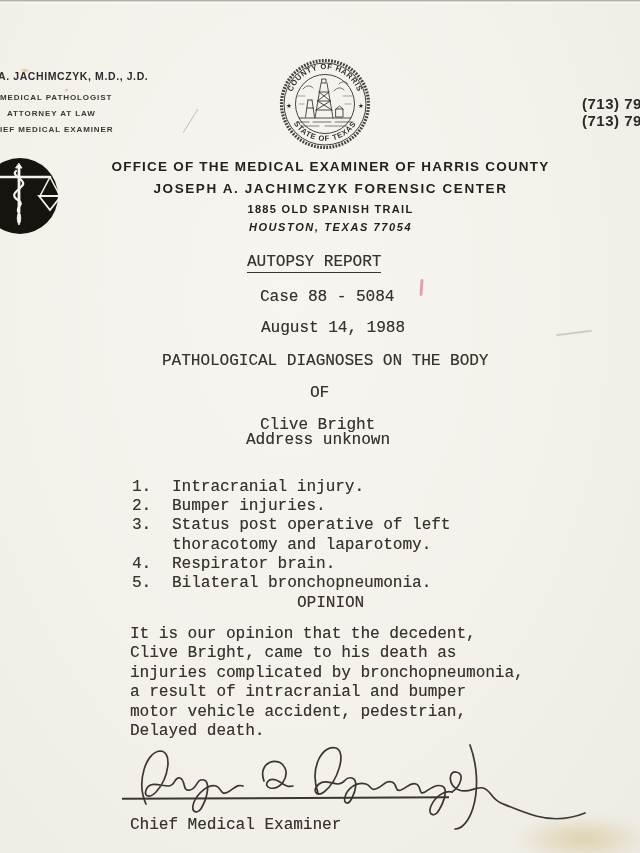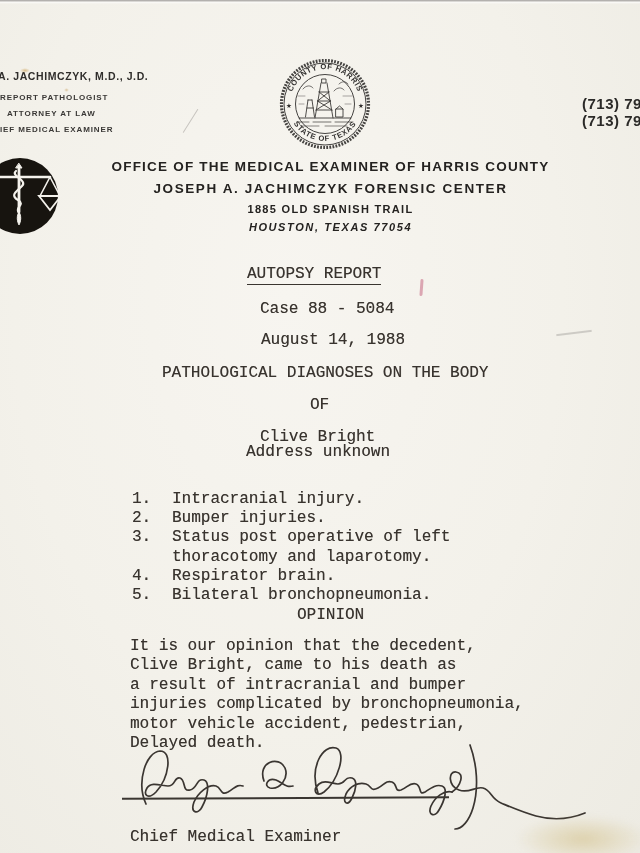--- a/index.html
+++ b/index.html
@@ -6,21 +6,20 @@
   .page{
     position:relative;width:640px;height:853px;overflow:hidden;
     background:radial-gradient(ellipse at 45% 35%, #f7f5f0 0%, #f3f1ea 55%, #edebe3 100%);
     font-family:"Liberation Sans", sans-serif;
   }
   .abs{position:absolute;}
   .mono{
     font-family:"Liberation Mono","DejaVu Sans Mono",monospace;
     font-size:16px;color:#38332e;white-space:nowrap;
     text-shadow:0.2px 0.2px 0.4px rgba(56,51,46,0.55);
-    margin-top:12px;
   }
   
   .top-edge{left:0;top:0;width:640px;height:4px;
     background:linear-gradient(to bottom,#9d9a98 0,#c9c7c4 1px,#f9f8f5 2.5px,rgba(249,248,245,0) 4px);}
   
   .lh{color:#2f2d2b;font-weight:bold;white-space:nowrap;}
   .lh-1{left:-2px;top:70px;font-size:10.5px;letter-spacing:0.6px;}
   .lh-2{left:0;top:93px;font-size:8px;letter-spacing:0.9px;color:#3a3836;}
   .lh-3{left:7px;top:109px;font-size:8px;letter-spacing:0.9px;color:#3a3836;}
   .lh-4{left:0;top:125px;font-size:8px;letter-spacing:0.9px;color:#3a3836;}
@@ -67,21 +66,21 @@
   .sig-svg{left:118px;top:740px;}
 </style>
 </head>
 <body>
 
 <div class="page">
 
   <div class="abs top-edge"></div>
 
   <div class="abs lh lh-1">A. JACHIMCZYK, M.D., J.D.</div>
-  <div class="abs lh lh-2">REPORT PATHOLOGIST</div>
+  <div class="abs lh lh-2">MEDICAL PATHOLOGIST</div>
   <div class="abs lh lh-3">ATTORNEY AT LAW</div>
   <div class="abs lh lh-4">IEF MEDICAL EXAMINER</div>
 
   <div class="abs phone phone-1">(713) 796</div>
   <div class="abs phone phone-2">(713) 796</div>
 
   <svg class="abs seal-svg" width="92" height="92" viewBox="0 0 92 92">
     <circle cx="46" cy="46" r="43.5" fill="none" stroke="#454341" stroke-width="3.2" stroke-dasharray="1.8 1.3"></circle>
     <circle cx="46" cy="46" r="41" fill="none" stroke="#454341" stroke-width="1"></circle>
     <circle cx="46" cy="46" r="29.5" fill="none" stroke="#454341" stroke-width="1"></circle>
@@ -147,22 +146,22 @@
     <div><span class="dnum"></span><span>thoracotomy and laparotomy.</span></div>
     <div><span class="dnum">4.</span><span>Respirator brain.</span></div>
     <div><span class="dnum">5.</span><span>Bilateral bronchopneumonia.</span></div>
   </div>
 
   <div class="abs mono t-oph">OPINION</div>
 
   <div class="abs mono t-opp">
     <div>It is our opinion that the decedent,</div>
     <div>Clive Bright, came to his death as</div>
+    <div>injuries complicated by bronchopneumonia,</div>
     <div>a result of intracranial and bumper</div>
-    <div>injuries complicated by bronchopneumonia,</div>
     <div>motor vehicle accident, pedestrian,</div>
     <div>Delayed death.</div>
   </div>
 
   <svg class="abs sig-svg" width="470" height="95" viewBox="0 0 470 95">
     <g stroke="#2b2622" stroke-width="1.7" fill="none" stroke-linecap="round" opacity="0.92">
       <path d="M28,64 C18,42 28,12 42,11 C55,11 51,38 38,52 C30,60 25,55 29,48 C33,41 44,46 50,46 C58,46 56,36 62,38 C68,40 64,52 72,50 C80,48 78,38 86,40 C92,42 90,56 84,67 C80,75 72,73 76,62 C80,53 90,44 98,46 C104,48 102,56 110,52 C117,48 119,44 125,46"></path>
       <path d="M146,41 C139,22 161,15 167,28 C171,38 162,50 152,48 C145,46 150,37 158,40 C165,43 168,48 175,46"></path>
       <path d="M200,53 C191,27 205,4 218,8 C229,12 220,41 206,52 C198,58 194,50 201,44 C207,39 214,44 220,44 C228,44 226,36 234,38 C240,40 238,50 234,58 C230,66 224,64 228,54 C232,46 240,42 248,44 C254,46 252,52 260,48 C266,45 268,40 274,42 C280,44 276,52 283,50 C289,48 292,42 298,44 C304,46 300,56 307,52 C313,48 318,44 324,46 C330,48 327,60 321,70 C317,78 309,75 313,66 C317,57 326,50 334,52"></path>
       <path d="M334,52 C343,46 347,33 338,32 C330,31 330,46 341,50 C351,54 357,46 365,48 C373,50 373,59 383,63 C395,68 404,72 418,76 C433,80 450,80 467,73"></path>

